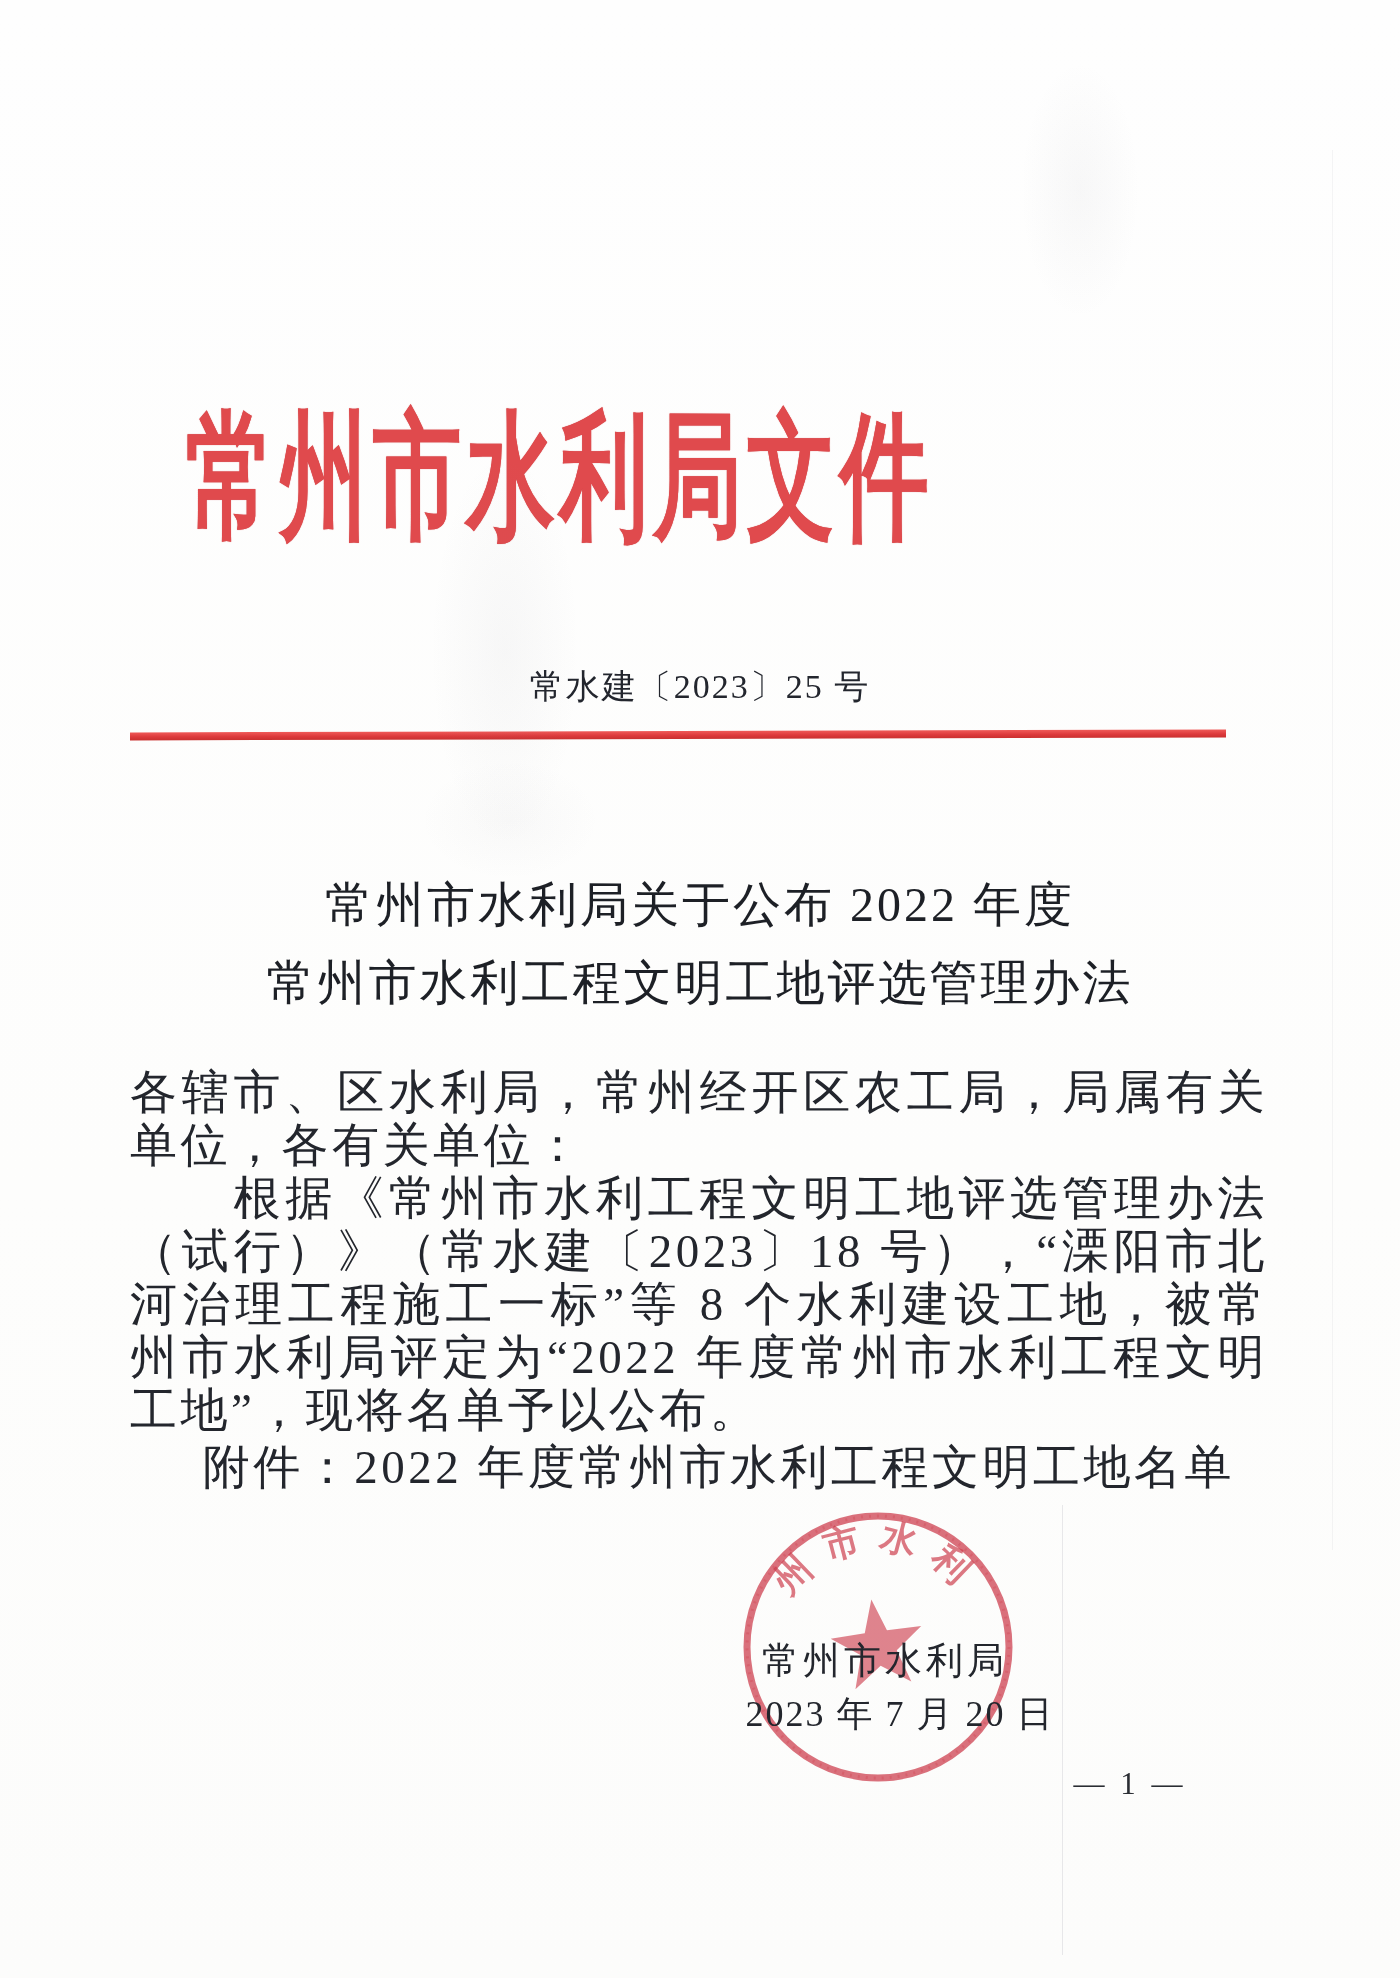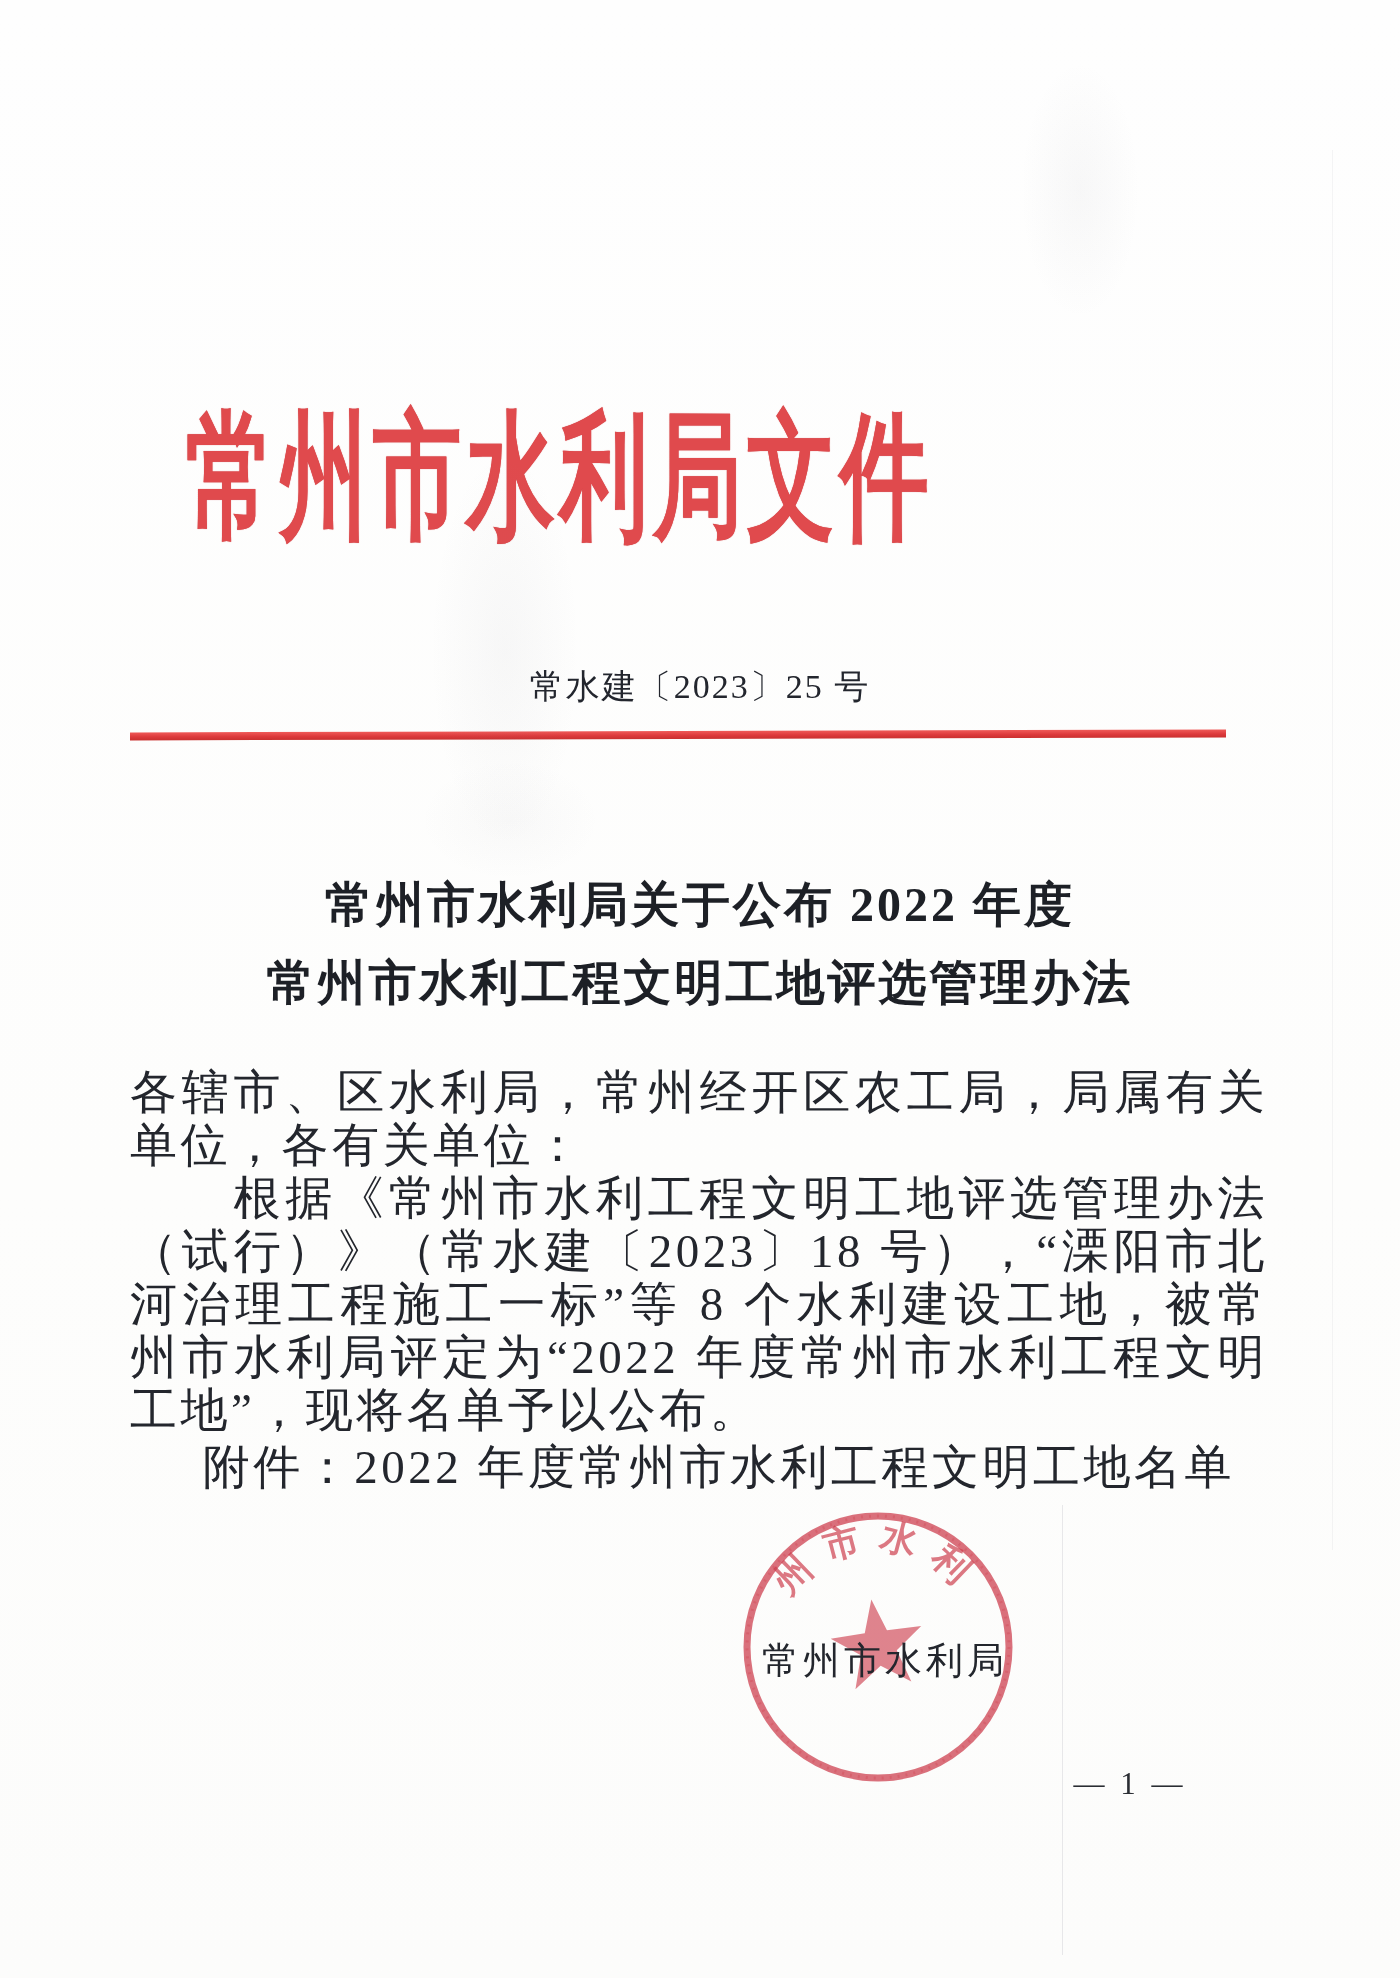--- a/index.html
+++ b/index.html
@@ -31,21 +31,21 @@
   }
   
   .red-rule{
     position:absolute;left:130px;top:731px;width:1096px;height:8px;
     background:linear-gradient(180deg,#ef5a58 0%,#dd3a3c 55%,#c9302f 100%);
     transform:rotate(-0.15deg);
   }
   
   .title{
     position:absolute;left:120px;top:866px;width:1160px;
-    text-align:center;font-weight:bold;font-size:48px;line-height:78px;
+    text-align:center;font-weight:normal;font-size:48px;line-height:78px;
     letter-spacing:3px;color:#1d2026;
   }
   
   .body{
     position:absolute;left:130px;top:1066px;width:1138px;
     font-size:47px;line-height:53px;letter-spacing:3.5px;
     text-align:justify;color:#23262d;
   }
   .body p{margin:0;}
   .body .para{text-indent:2.2em;}
@@ -108,20 +108,21 @@
     </defs>
     <circle cx="145" cy="145" r="131" fill="none" stroke="#cf3a4b" stroke-width="7" opacity="0.72"></circle>
     <circle cx="145" cy="145" r="131" fill="none" stroke="#cf3a4b" stroke-width="3" opacity="0.30" stroke-dasharray="2 6"></circle>
     <polygon points="145,97 156.2,129.6 190.7,130.2 163.1,150.9 173.2,183.8 145,164 116.8,183.8 126.9,150.9 99.3,130.2 133.8,129.6" fill="#cf3a4b" opacity="0.62" transform="rotate(-8 145 145)"></polygon>
     <text font-size="36" fill="#cf3a4b" opacity="0.68" letter-spacing="16">
       <textPath href="#sealArc" startOffset="50%" text-anchor="middle">常州市水利局</textPath>
     </text>
   </svg>
 
   <div class="sign-org">常州市水利局</div>
+  <div class="sign-date">2023 年 7 月 20 日</div>
 
   <div class="page-number">— 1 —</div>
 
   <div class="artifact v1"></div>
   <div class="artifact v2"></div>
   <div class="artifact smudge1"></div>
   <div class="artifact smudge2"></div>
   <div class="artifact smudge3"></div>
 
 </div>

